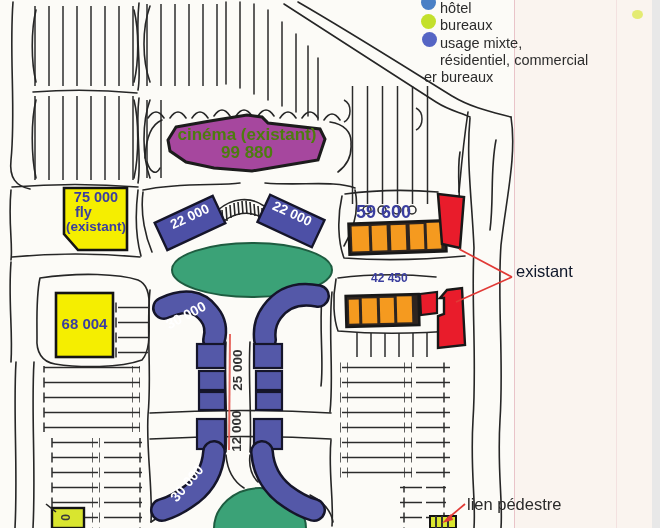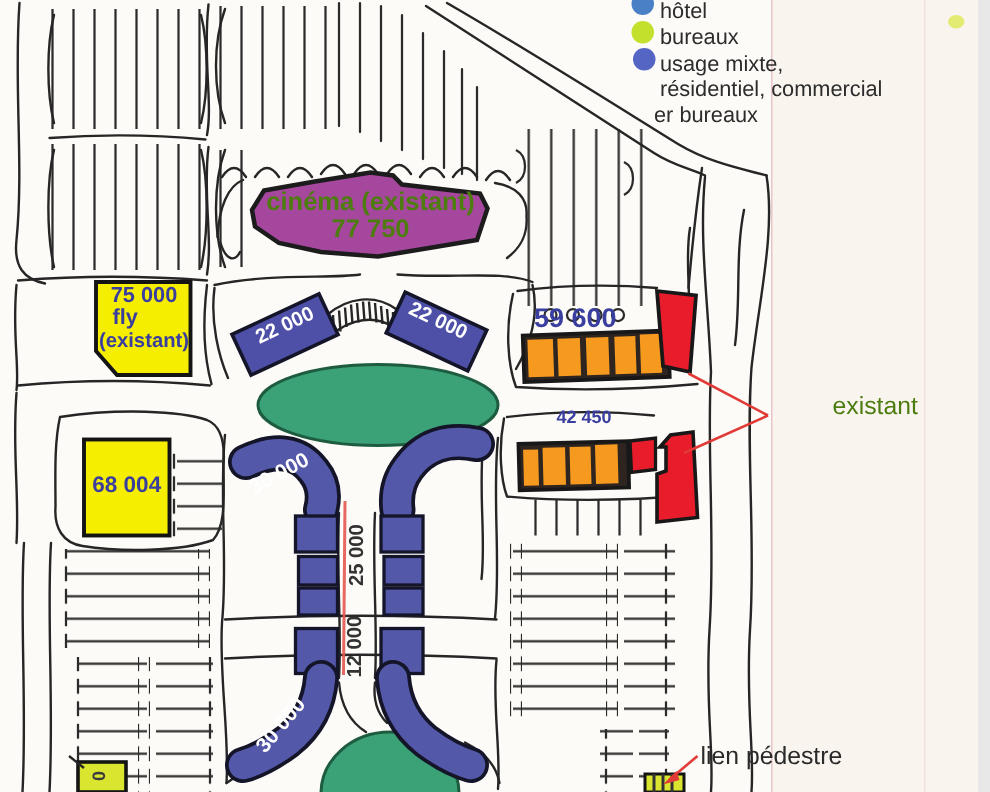--- a/index.html
+++ b/index.html
@@ -31,21 +31,21 @@
   .l30a{left:151px;top:308px;width:70px;text-align:center;font-size:14px;
         transform:rotate(-28deg);}
   .l30b{left:152px;top:476px;width:70px;text-align:center;font-size:14px;
         transform:rotate(-50deg);}
   .l25{left:208px;top:363px;width:60px;text-align:center;font-size:13.5px;color:#333;
         font-weight:700;transform:rotate(-90deg);}
   .l12{left:207px;top:424px;width:60px;text-align:center;font-size:13.5px;color:#333;
         font-weight:700;transform:rotate(-90deg);}
   .l0{left:58px;top:511px;width:16px;text-align:center;font-size:12px;color:#3b3b3b;
         font-weight:700;transform:rotate(-90deg);}
-  .existant-t{left:516px;top:263px;font-size:16.5px;color:#4d7c0f;margin-left:39px;}
+  .existant-t{left:516px;top:263px;font-size:16.5px;color:#0f172a;}
   .lien-t{left:467px;top:496px;font-size:16.5px;color:#2a2a2a;}
 </style>
 </head>
 <body>
 
 <div class="page">
 
   <div class="right-margin"></div>
   <div class="scan-line" style="left:514px"></div>
   <div class="scan-line2" style="left:616px"></div>
@@ -232,26 +232,26 @@
   </svg>
 
   <div>
     <div class="leg-dot d1" style="left:421px;top:-5px"></div>
     <div class="t leg-txt" style="left:440px;top:1px">hôtel</div>
     <div class="leg-dot d2" style="left:421px;top:14px"></div>
     <div class="t leg-txt" style="left:440px;top:18px">bureaux</div>
     <div class="leg-dot d3" style="left:422px;top:32px"></div>
     <div class="t leg-txt" style="left:440px;top:36px">usage mixte,</div>
     <div class="t leg-txt" style="left:440px;top:53px">résidentiel, commercial</div>
-    <div class="t leg-txt" style="left:436px;top:70px">er bureaux</div>
+    <div class="t leg-txt" style="left:424px;top:70px">er bureaux</div>
   </div>
 
   <div class="t cinema-t">
     <div>cinéma (existant)</div>
-    <div>77 750</div>
+    <div>99 880</div>
   </div>
 
   <div class="t fly-t blue-num">
     <div>75 000</div>
     <div style="text-align:left;padding-left:11px">fly</div>
     <div style="font-size:13.5px">(existant)</div>
   </div>
 
   <div class="t l22a white-num">22 000</div>
   <div class="t l22b white-num">22 000</div>

